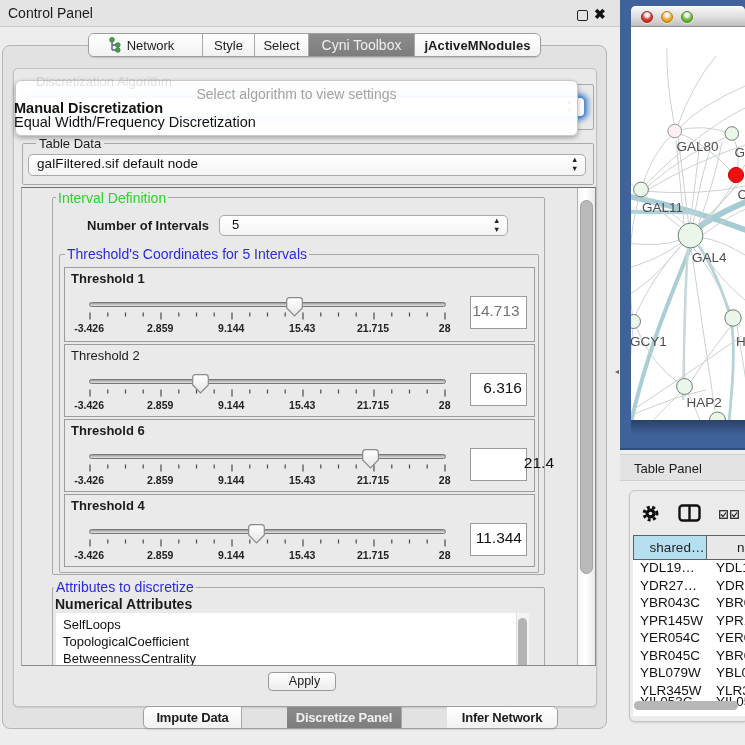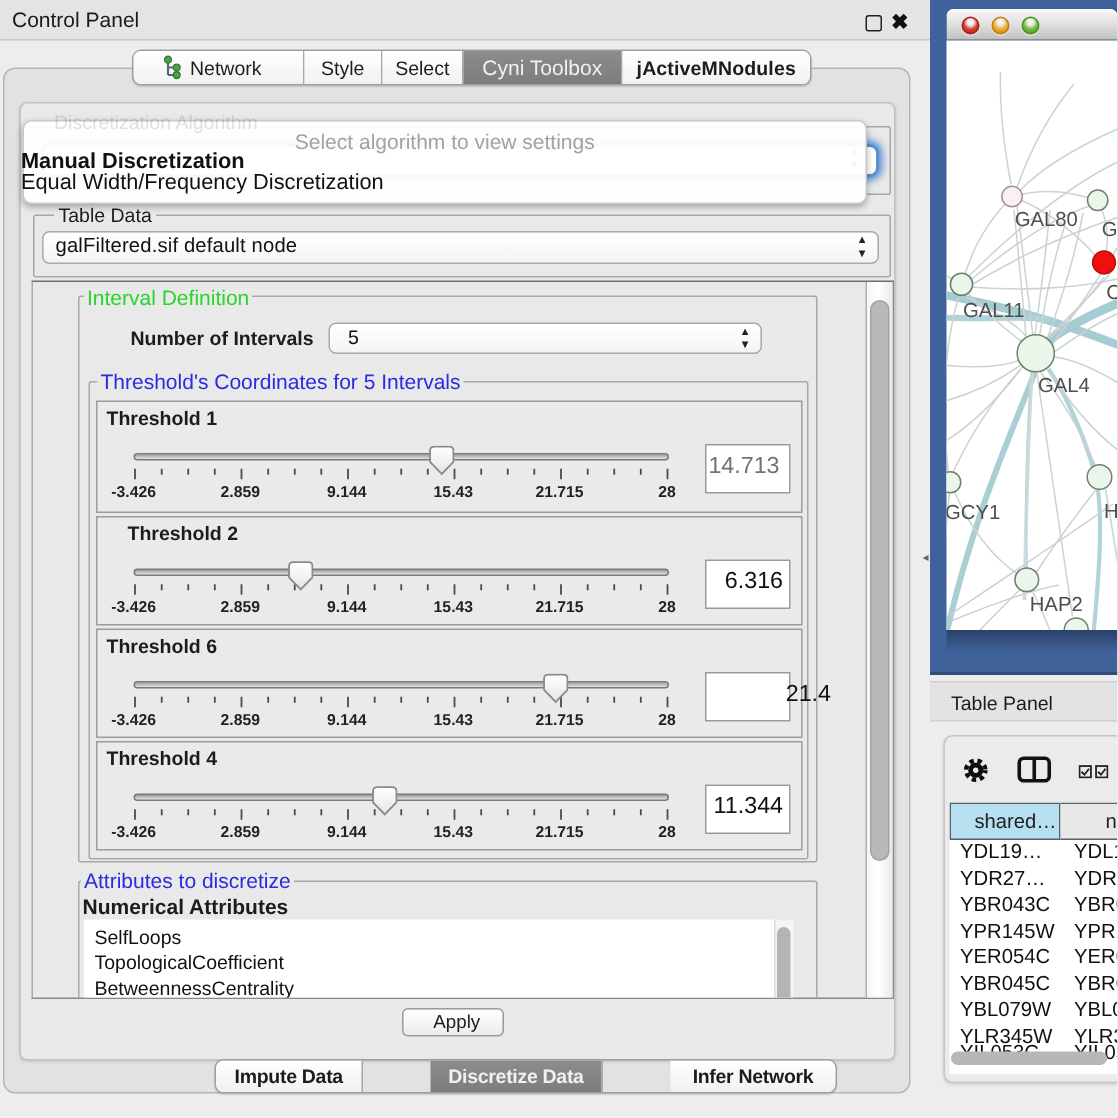--- a/index.html
+++ b/index.html
@@ -90,21 +90,21 @@
             <stop offset="0" stop-color="#ffffff"></stop>
             <stop offset="0.5" stop-color="#f2f2f2"></stop>
             <stop offset="1" stop-color="#e4e4e4"></stop>
           </linearGradient>
         </defs>
         <path d="M 3.5 0.7 L 13.5 0.7 Q 16.3 0.7 16.3 3.5 L 16.3 11 L 8.5 19 L 0.7 11 L 0.7 3.5 Q 0.7 0.7 3.5 0.7 Z" fill="url(#thg1)" stroke="#8a8a8a" stroke-width="1.2"></path>
       </svg>
 <div class="abs" style="left:448px;top:108px;width:57px;height:33px;background:#fff;border:1px solid #9a9a9a;box-sizing:border-box;"></div>
 <div class="abs" style="left:-22px;top:114px;white-space:nowrap;left:448px;width:52px;text-align:center;font-size:15.5px;color:#737373;">14.713</div>
 <div class="abs" style="left:42px;top:156px;width:471px;height:73px;background:#eaeaea;border:1px solid #9c9c9c;box-sizing:border-box;"></div>
-<div class="abs" style="left:63px;top:160px;white-space:nowrap;font-size:13px;font-weight:bold;color:#1c1c1c;">Threshold 2</div>
+<div class="abs" style="left:49px;top:160px;white-space:nowrap;font-size:13px;font-weight:normal;color:#1c1c1c;">Threshold 2</div>
 <div class="abs" style="left:67px;top:191px;width:357px;height:5px;background:linear-gradient(#9a9a9a,#c4c4c4 55%,#e2e2e2);border:1px solid #787878;border-radius:3px;box-sizing:border-box;"></div>
 <svg class="abs" style="left:67px;top:201px;" width="357" height="9" viewBox="0 0 357 9">
         <line x1="1.0" y1="0.5" x2="1.0" y2="7.5" stroke="#4a4a4a" stroke-width="1.2"></line>
         <line x1="18.8" y1="0.5" x2="18.8" y2="4.5" stroke="#4a4a4a" stroke-width="1.2"></line>
         <line x1="36.5" y1="0.5" x2="36.5" y2="4.5" stroke="#4a4a4a" stroke-width="1.2"></line>
         <line x1="54.2" y1="0.5" x2="54.2" y2="4.5" stroke="#4a4a4a" stroke-width="1.2"></line>
         <line x1="72.0" y1="0.5" x2="72.0" y2="7.5" stroke="#4a4a4a" stroke-width="1.2"></line>
         <line x1="89.8" y1="0.5" x2="89.8" y2="4.5" stroke="#4a4a4a" stroke-width="1.2"></line>
         <line x1="107.5" y1="0.5" x2="107.5" y2="4.5" stroke="#4a4a4a" stroke-width="1.2"></line>
         <line x1="125.2" y1="0.5" x2="125.2" y2="4.5" stroke="#4a4a4a" stroke-width="1.2"></line>
@@ -239,21 +239,21 @@
 <div class="abs" style="left:496px;top:430px;width:9px;height:60px;background:#b4b4b4;border-radius:4.5px;"></div>
 </div>
 <div class="abs" style="left:577px;top:188px;width:18px;height:477px;background:linear-gradient(90deg,#f6f6f6,#ffffff 45%,#e9e9e9);border-left:1px solid #b0b0b0;box-sizing:border-box;"></div>
 <div class="abs" style="left:580px;top:200px;width:13px;height:374px;background:#b9b9b9;border:1px solid #a2a2a2;border-radius:7px;box-sizing:border-box;"></div>
 <div class="abs" style="left:268px;top:672px;width:68px;height:19px;background:linear-gradient(#ffffff,#ececec);border:1px solid #9a9a9a;border-radius:4px;box-sizing:border-box;text-align:center;font-size:12.5px;color:#1c1c1c;line-height:17px;padding-left:5px;">Apply</div>
 <div class="abs" style="left:143px;top:706px;height:21px;display:flex;border:1px solid #9e9e9e;border-radius:6px;overflow:hidden;box-shadow:0 1px 1px rgba(0,0,0,0.12);gap:45px;">
 <div style="width:98px;background:linear-gradient(#ffffff,#f1f1f1);color:#1c1c1c;border-right:1px solid #a8a8a8;display:flex;align-items:center;justify-content:center;font-size:13px;box-sizing:border-box;">
         <span style="font-weight:bold;letter-spacing:-0.2px;">Impute Data</span>
       </div>
 <div style="width:115px;background:linear-gradient(#8c8c8c,#7d7d7d);color:#f0f0f0;border-right:1px solid #a8a8a8;display:flex;align-items:center;justify-content:center;font-size:13px;box-sizing:border-box;">
-        <span style="font-weight:bold;letter-spacing:-0.2px;">Discretize Data</span>
+        <span style="font-weight:bold;letter-spacing:-0.2px;">Discretize Panel</span>
       </div>
 <div style="width:110px;background:linear-gradient(#ffffff,#f1f1f1);color:#1c1c1c;display:flex;align-items:center;justify-content:center;font-size:13px;box-sizing:border-box;">
         <span style="font-weight:bold;letter-spacing:-0.2px;">Infer Network</span>
       </div>
 </div>
 <div class="abs" style="left:615px;top:367px;white-space:nowrap;font-size:8px;color:#666;">◂</div>
 <div class="abs" style="left:620px;top:0px;width:125px;height:450px;background:#40629a;border-bottom:2px solid #304d7c;box-sizing:border-box;"></div>
 <div class="abs" style="left:631px;top:420px;width:114px;height:15px;background:linear-gradient(rgba(12,18,40,0.42),rgba(12,18,40,0));"></div>
 <div class="abs" style="left:631px;top:6px;width:114px;height:21px;background:linear-gradient(#f8f8f8,#dedede 55%,#c0c0c0);border-radius:5px 5px 0 0;border-bottom:1px solid #8e8e8e;box-sizing:border-box;box-shadow:inset 0 1px 0 #ffffff;"></div>
 <div class="abs" style="left:640.7px;top:11px;width:12px;height:12px;background:radial-gradient(circle at 50% 30%, rgba(255,255,255,0.85) 0%, rgba(255,255,255,0.25) 25%, #e23b30 52%, #9c241c 100%);border:1px solid #9c241c;border-radius:50%;box-sizing:border-box;box-shadow:0 1px 1px rgba(255,255,255,0.5);"></div>

